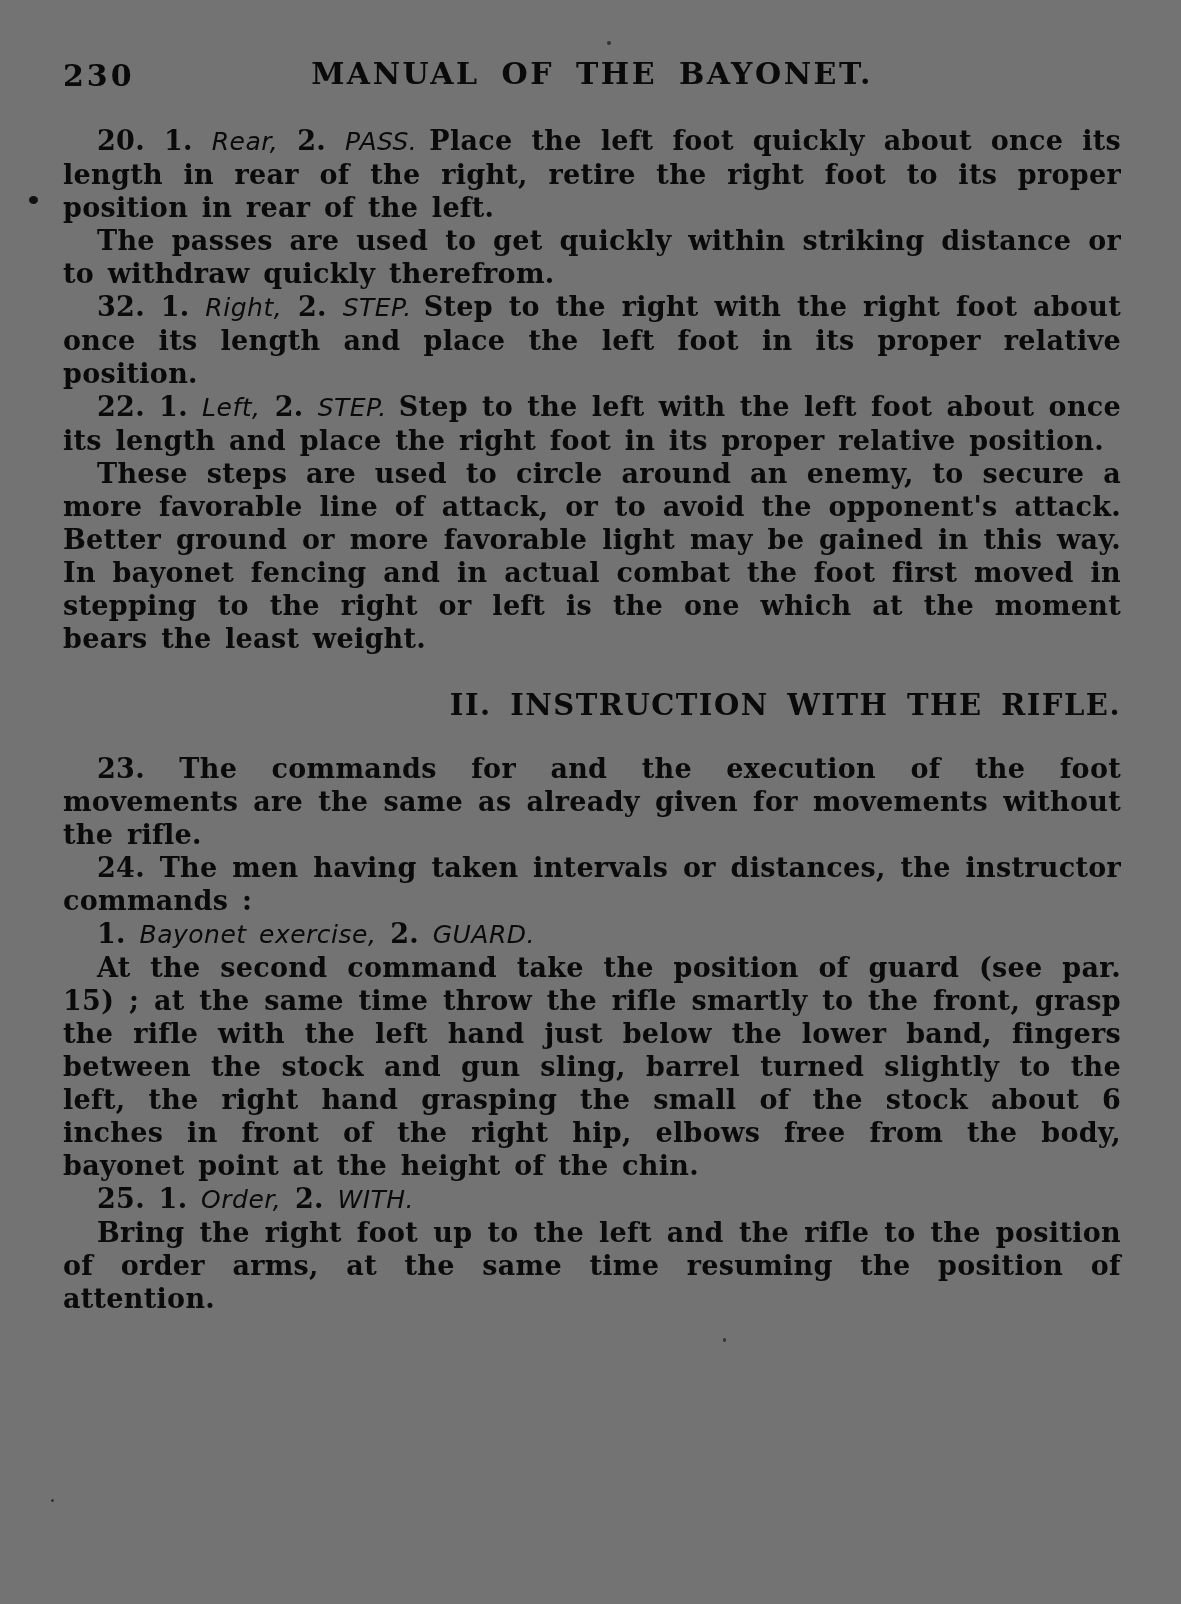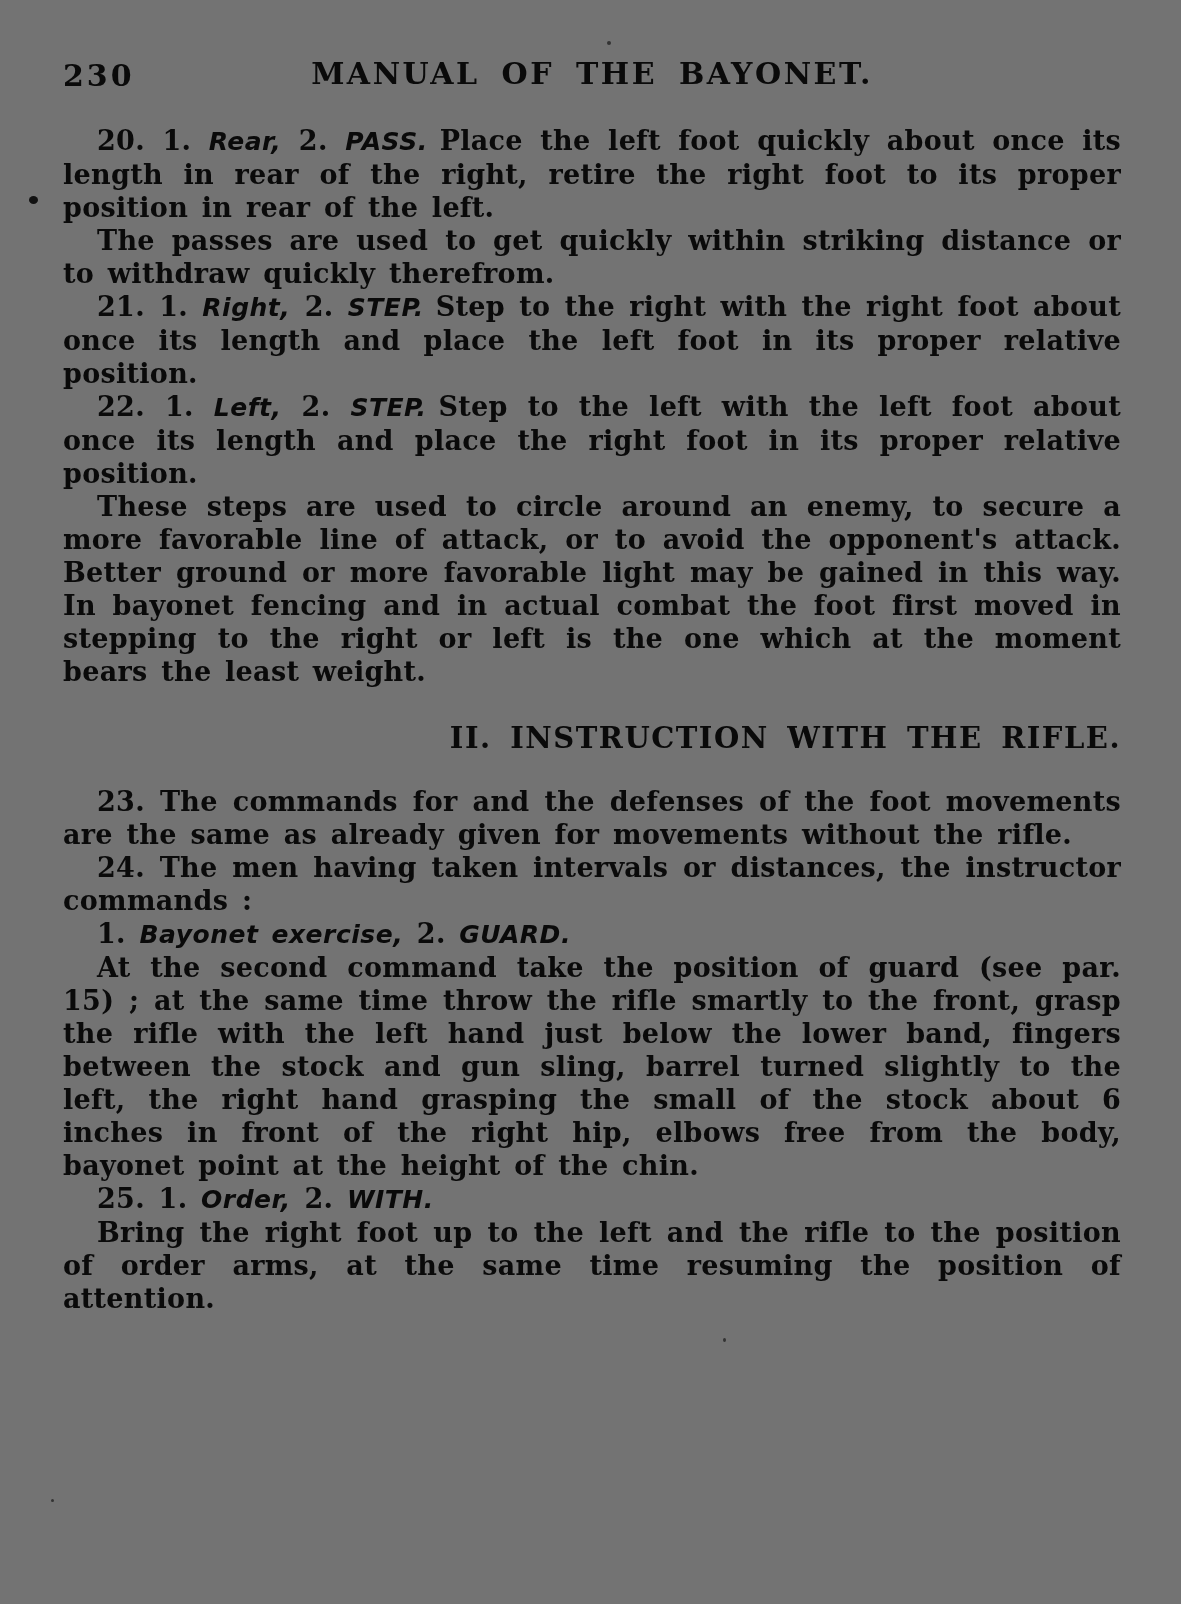--- a/index.html
+++ b/index.html
@@ -54,21 +54,21 @@
     letter-spacing: 0.3px;
   }
   .content p {
     margin: 0;
     text-indent: 34px;
   }
   .num { font-weight: bold; }
   .cmd {
     font-family: "DejaVu Sans", sans-serif;
     font-style: italic;
-    font-weight: bold;
+    font-weight: normal;
     font-size: 25px;
     letter-spacing: 0.5px;
   }
   .gap { padding-left: 12px; }
   .section-heading {
     text-align: right;
     text-indent: 0 !important;
     margin: 34px 0 30px 0 !important;
     font-size: 29px;
     font-weight: bold;
@@ -108,29 +108,29 @@
   <div class="speck speck-1"></div>
   <div class="speck speck-2"></div>
   <div class="speck speck-3"></div>
 
   <div class="content">
 
     <p><span class="num">20.</span> <span class="num">1.</span> <span class="cmd">Rear,</span> <span class="num">2.</span> <span class="cmd">PASS.</span><span class="gap">Place the left foot quickly about once its length in rear of the right, retire the right foot to its proper position in rear of the left.</span></p>
 
     <p><span>The passes are used to get quickly within striking distance or to withdraw quickly therefrom.</span></p>
 
-    <p><span class="num">21.</span> <span class="num">1.</span> <span class="cmd">Right,</span> <span class="num">2.</span> <span class="cmd">STEP.</span><span class="gap">Step to the right with the right foot about once its length and place the left foot in its proper relative position.</span></p>
+    <p><span class="num">32.</span> <span class="num">1.</span> <span class="cmd">Right,</span> <span class="num">2.</span> <span class="cmd">STEP.</span><span class="gap">Step to the right with the right foot about once its length and place the left foot in its proper relative position.</span></p>
 
     <p><span class="num">22.</span> <span class="num">1.</span> <span class="cmd">Left,</span> <span class="num">2.</span> <span class="cmd">STEP.</span><span class="gap">Step to the left with the left foot about once its length and place the right foot in its proper relative position.</span></p>
 
     <p><span>These steps are used to circle around an enemy, to secure a more favorable line of attack, or to avoid the opponent's attack. Better ground or more favorable light may be gained in this way. In bayonet fencing and in actual combat the foot first moved in stepping to the right or left is the one which at the moment bears the least weight.</span></p>
 
     <p class="section-heading">II. INSTRUCTION WITH THE RIFLE.</p>
 
-    <p><span class="num">23.</span> <span>The commands for and the defenses of the foot movements are the same as already given for movements without the rifle.</span></p>
+    <p><span class="num">23.</span> <span>The commands for and the execution of the foot movements are the same as already given for movements without the rifle.</span></p>
 
     <p><span class="num">24.</span> <span>The men having taken intervals or distances, the instructor commands :</span></p>
 
     <p><span class="num">1.</span> <span class="cmd">Bayonet exercise,</span> <span class="num">2.</span> <span class="cmd">GUARD.</span></p>
 
     <p><span>At the second command take the position of guard (see par. 15) ; at the same time throw the rifle smartly to the front, grasp the rifle with the left hand just below the lower band, fingers between the stock and gun sling, barrel turned slightly to the left, the right hand grasping the small of the stock about 6 inches in front of the right hip, elbows free from the body, bayonet point at the height of the chin.</span></p>
 
     <p><span class="num">25.</span> <span class="num">1.</span> <span class="cmd">Order,</span> <span class="num">2.</span> <span class="cmd">WITH.</span></p>
 
     <p><span>Bring the right foot up to the left and the rifle to the position of order arms, at the same time resuming the position of attention.</span></p>

